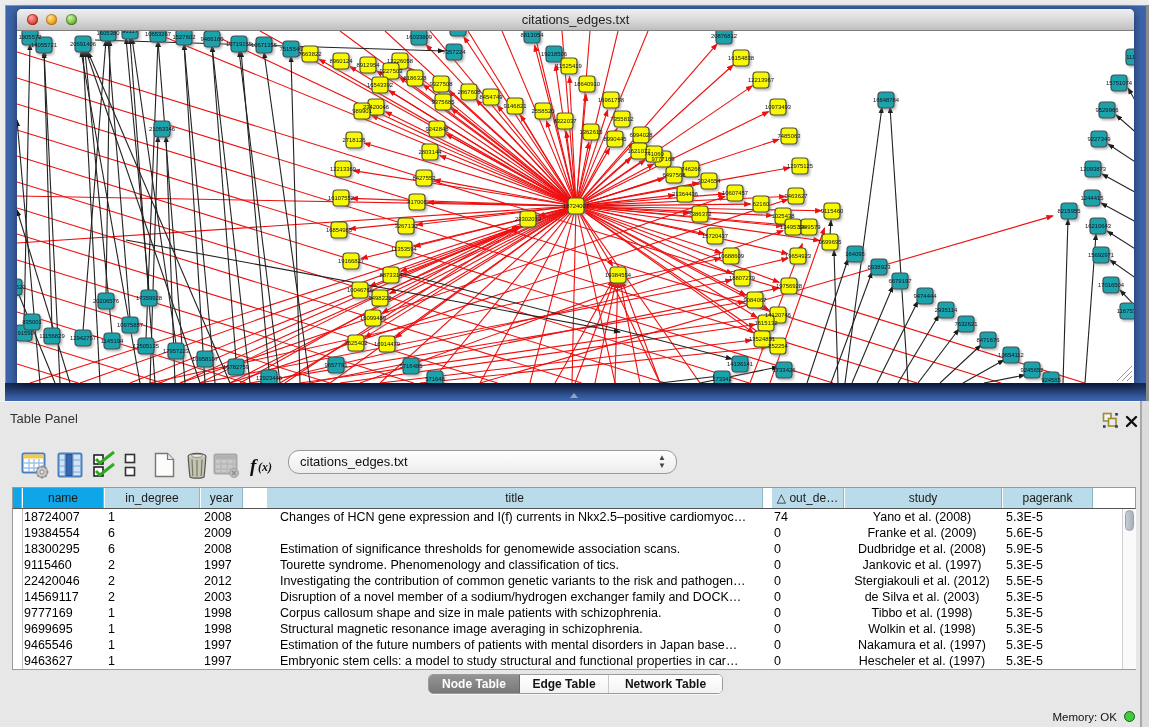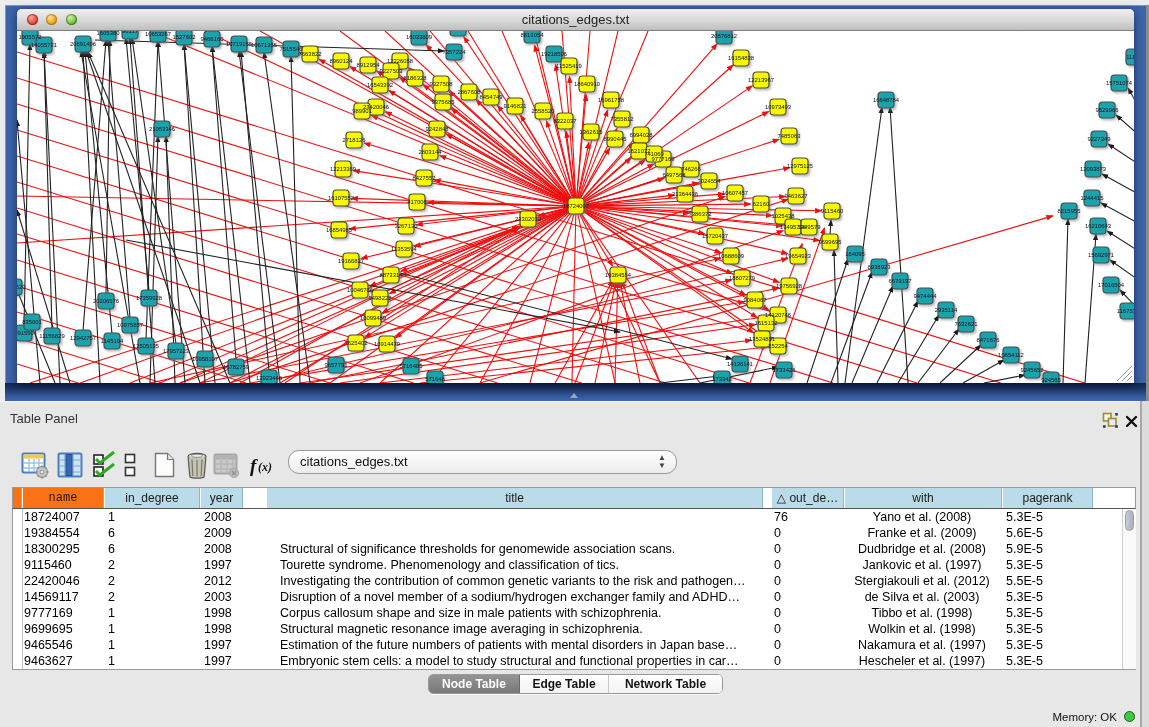--- a/index.html
+++ b/index.html
@@ -19,21 +19,21 @@
 .ptitle { position:absolute; left:10px; top:9px; font-size:13px; color:#333; }
 .tbtn { position:absolute; top:49px; }
 .combo { position:absolute; left:288px; top:48px; width:389px; height:24px;
   background:linear-gradient(#fefefe,#ececec); border:1px solid #9a9a9a; border-radius:11px;
   font-size:13px; color:#111; line-height:22px; padding-left:11px; }
 .combo .arr { position:absolute; right:10px; top:3px; font-size:8px; color:#444; line-height:8px; }
 .thead { position:absolute; left:12px; top:85px; width:1124px; height:21.5px; background:#fff;
   border:1px solid #9a9a9a; border-bottom:1px solid #555; }
 .hc { position:absolute; top:0; height:100%; background:#badbe9; border-right:1px solid #8fb6c6;
   font-size:12px; color:#1a1a1a; text-align:center; line-height:20px; }
-.hg { background:#f97316; border-right:1px solid #a6a6a6;font-family:Liberation Mono, monospace; }
+.hg { background:#0ea5e9; border-right:1px solid #a6a6a6; }
 .tbody { position:absolute; left:12px; top:106.5px; width:1124px; height:161.5px; background:#fff;
   border-left:1px solid #9a9a9a; border-right:1px solid #9a9a9a; border-bottom:1px solid #9a9a9a; }
 .gut { position:absolute; left:9px; top:0; width:0; height:100%; border-right:1px solid #c2c2c2; }
 .trow { position:absolute; left:0; width:100%; height:16.1px; font-size:12.5px; color:#000; }
 .trow span { position:absolute; white-space:nowrap; line-height:16px; }
 .trow .ctr { text-align:center; }
 .sbar { position:absolute; left:1109px; top:0; width:14px; height:100%; background:#fafafa;
   border-left:1px solid #d0d0d0; }
 .sthumb { position:absolute; left:2px; top:1px; width:9px; height:21px; border-radius:5px;
   background:linear-gradient(90deg,#c8cdd4,#a8afbc); border:1px solid #9aa0ac; }
@@ -631,50 +631,51 @@
         <text x="10" y="18" font-family="Liberation Serif, serif" font-style="italic" font-weight="bold" font-size="12" fill="#111">(x)</text>
       </svg></div>
   <div class="combo">citations_edges.txt<div class="arr">▲<br>▼</div></div>
   <div class="thead">
     <div class="hc hg" style="left:0;width:9px"></div>
     <div class="hc hg" style="left:10px;width:81px">name</div>
     <div class="hc" style="left:92px;width:95px">in_degree</div>
     <div class="hc" style="left:188px;width:42px">year</div>
     <div class="hc" style="left:254px;width:496px">title</div>
     <div class="hc" style="left:759px;width:72px">△ out_de…</div>
-    <div class="hc" style="left:832px;width:157px">with</div>
+    <div class="hc" style="left:832px;width:157px">study</div>
     <div class="hc" style="left:990px;width:90px">pagerank</div>
   </div>
   <div class="tbody">
     <div class="gut"></div>
     <div class="sbar">
         <div class="sthumb"></div>
       </div>
   </div>
 <div class="trow" style="top:106.5px">
 <span style="left:24px">18724007</span>
       <span style="left:108px">1</span>
       <span style="left:204px">2008</span>
-      <span style="left:774px">76</span>
+      <span style="left:280px">Changes of HCN gene expression and I(f) currents in Nkx2.5–positive cardiomyoc…</span>
+      <span style="left:774px">74</span>
       <span class="ctr" style="left:843px;width:158px">Yano et al. (2008)</span>
       <span style="left:1006px">5.3E-5</span>
     </div>
 <div class="trow" style="top:122.6px">
 <span style="left:24px">19384554</span>
       <span style="left:108px">6</span>
       <span style="left:204px">2009</span>
       <span style="left:774px">0</span>
       <span class="ctr" style="left:843px;width:158px">Franke et al. (2009)</span>
       <span style="left:1006px">5.6E-5</span>
     </div>
 <div class="trow" style="top:138.7px">
 <span style="left:24px">18300295</span>
       <span style="left:108px">6</span>
       <span style="left:204px">2008</span>
-      <span style="left:280px">Structural of significance thresholds for genomewide association scans.</span>
+      <span style="left:280px">Estimation of significance thresholds for genomewide association scans.</span>
       <span style="left:774px">0</span>
       <span class="ctr" style="left:843px;width:158px">Dudbridge et al. (2008)</span>
       <span style="left:1006px">5.9E-5</span>
     </div>
 <div class="trow" style="top:154.8px">
 <span style="left:24px">9115460</span>
       <span style="left:108px">2</span>
       <span style="left:204px">1997</span>
       <span style="left:280px">Tourette syndrome. Phenomenology and classification of tics.</span>
       <span style="left:774px">0</span>
@@ -687,21 +688,21 @@
       <span style="left:204px">2012</span>
       <span style="left:280px">Investigating the contribution of common genetic variants to the risk and pathogen…</span>
       <span style="left:774px">0</span>
       <span class="ctr" style="left:843px;width:158px">Stergiakouli et al. (2012)</span>
       <span style="left:1006px">5.5E-5</span>
     </div>
 <div class="trow" style="top:187.0px">
 <span style="left:24px">14569117</span>
       <span style="left:108px">2</span>
       <span style="left:204px">2003</span>
-      <span style="left:280px">Disruption of a novel member of a sodium/hydrogen exchanger family and ADHD…</span>
+      <span style="left:280px">Disruption of a novel member of a sodium/hydrogen exchanger family and DOCK…</span>
       <span style="left:774px">0</span>
       <span class="ctr" style="left:843px;width:158px">de Silva et al. (2003)</span>
       <span style="left:1006px">5.3E-5</span>
     </div>
 <div class="trow" style="top:203.1px">
 <span style="left:24px">9777169</span>
       <span style="left:108px">1</span>
       <span style="left:204px">1998</span>
       <span style="left:280px">Corpus callosum shape and size in male patients with schizophrenia.</span>
       <span style="left:774px">0</span>

